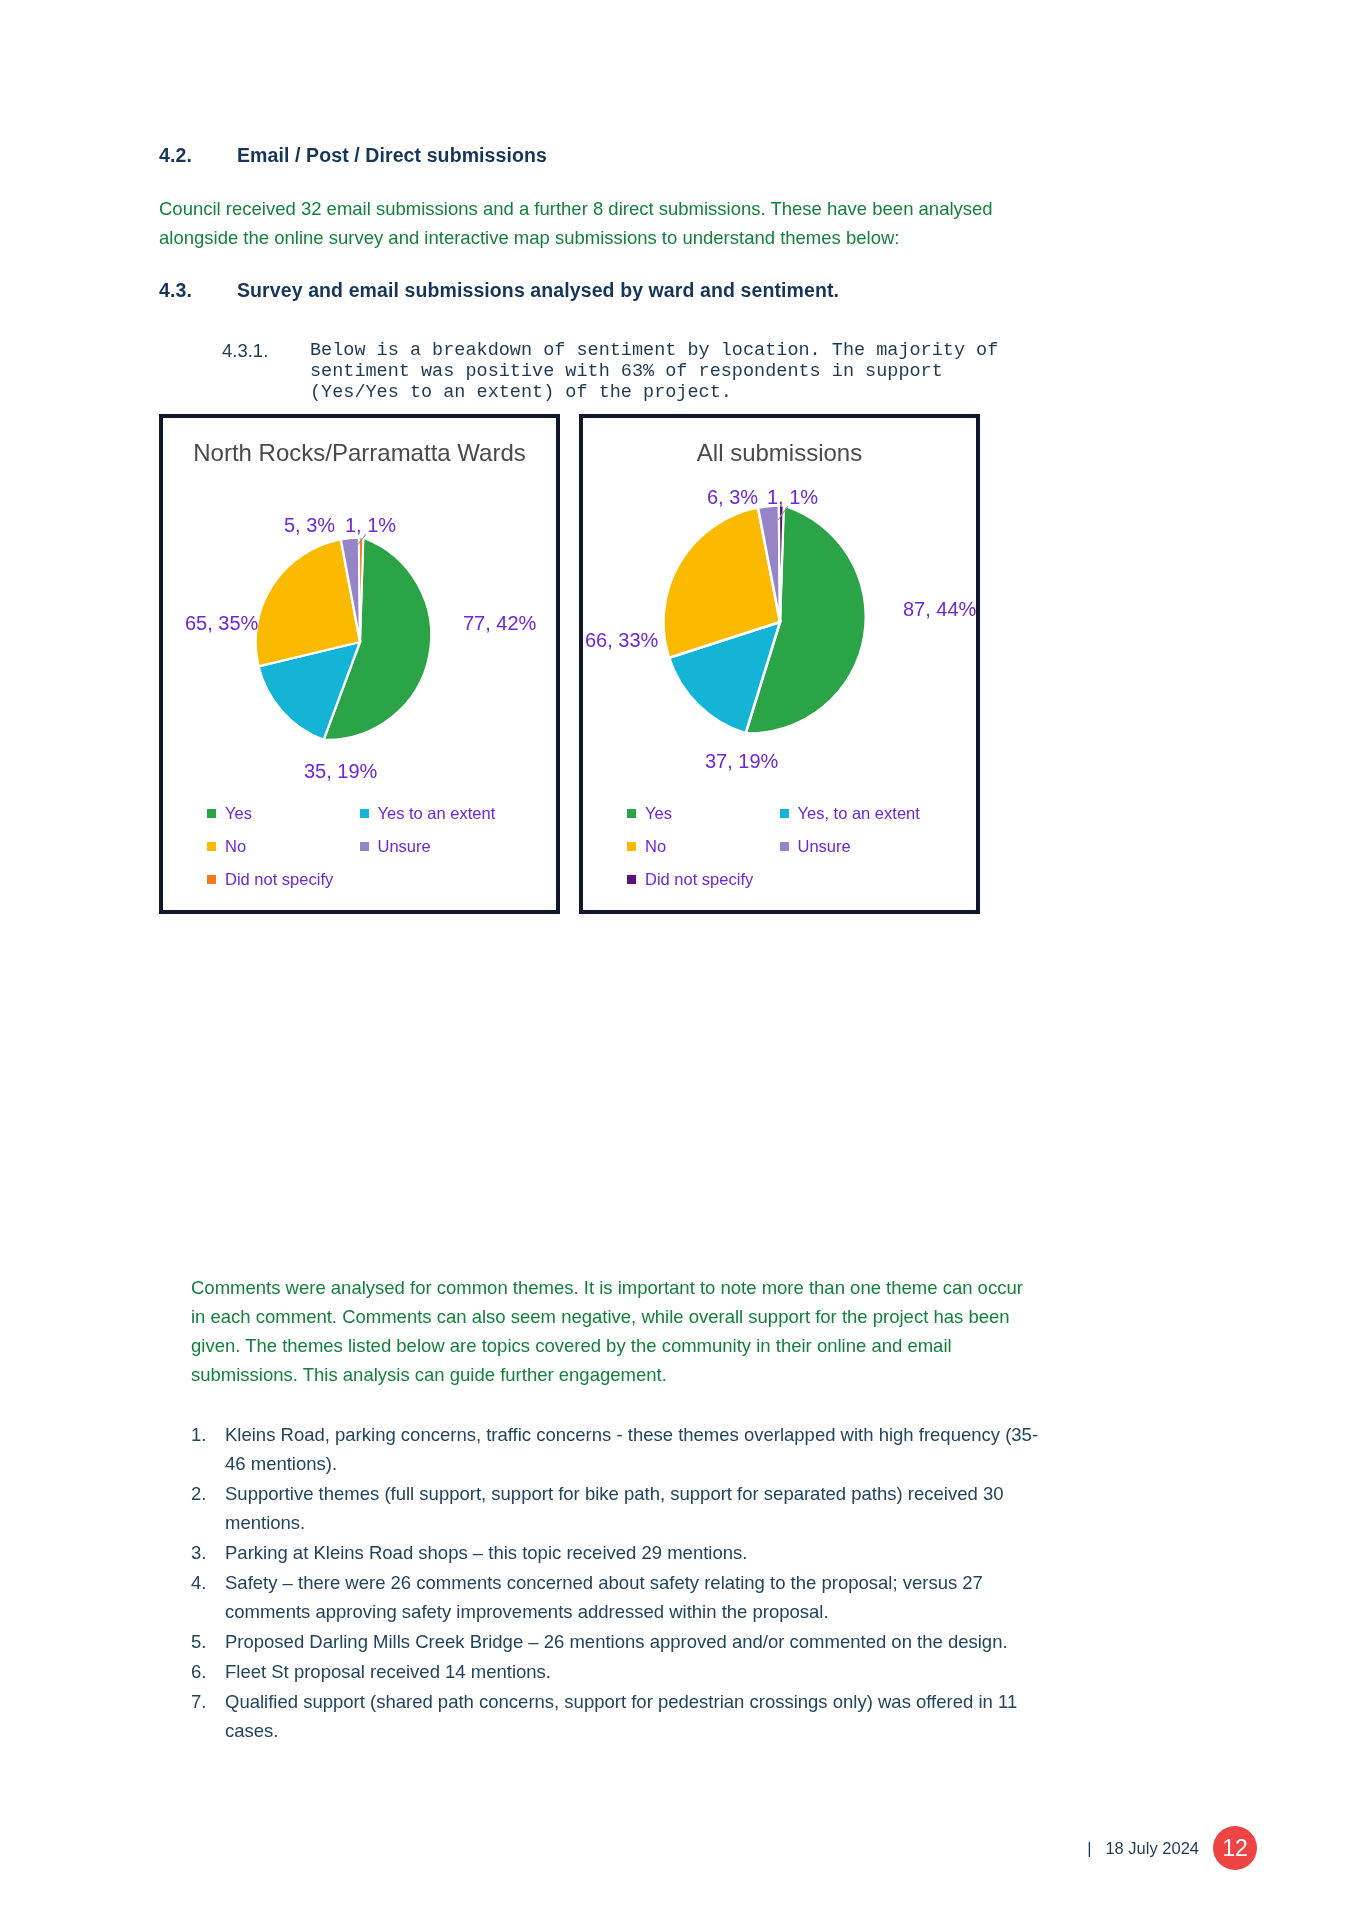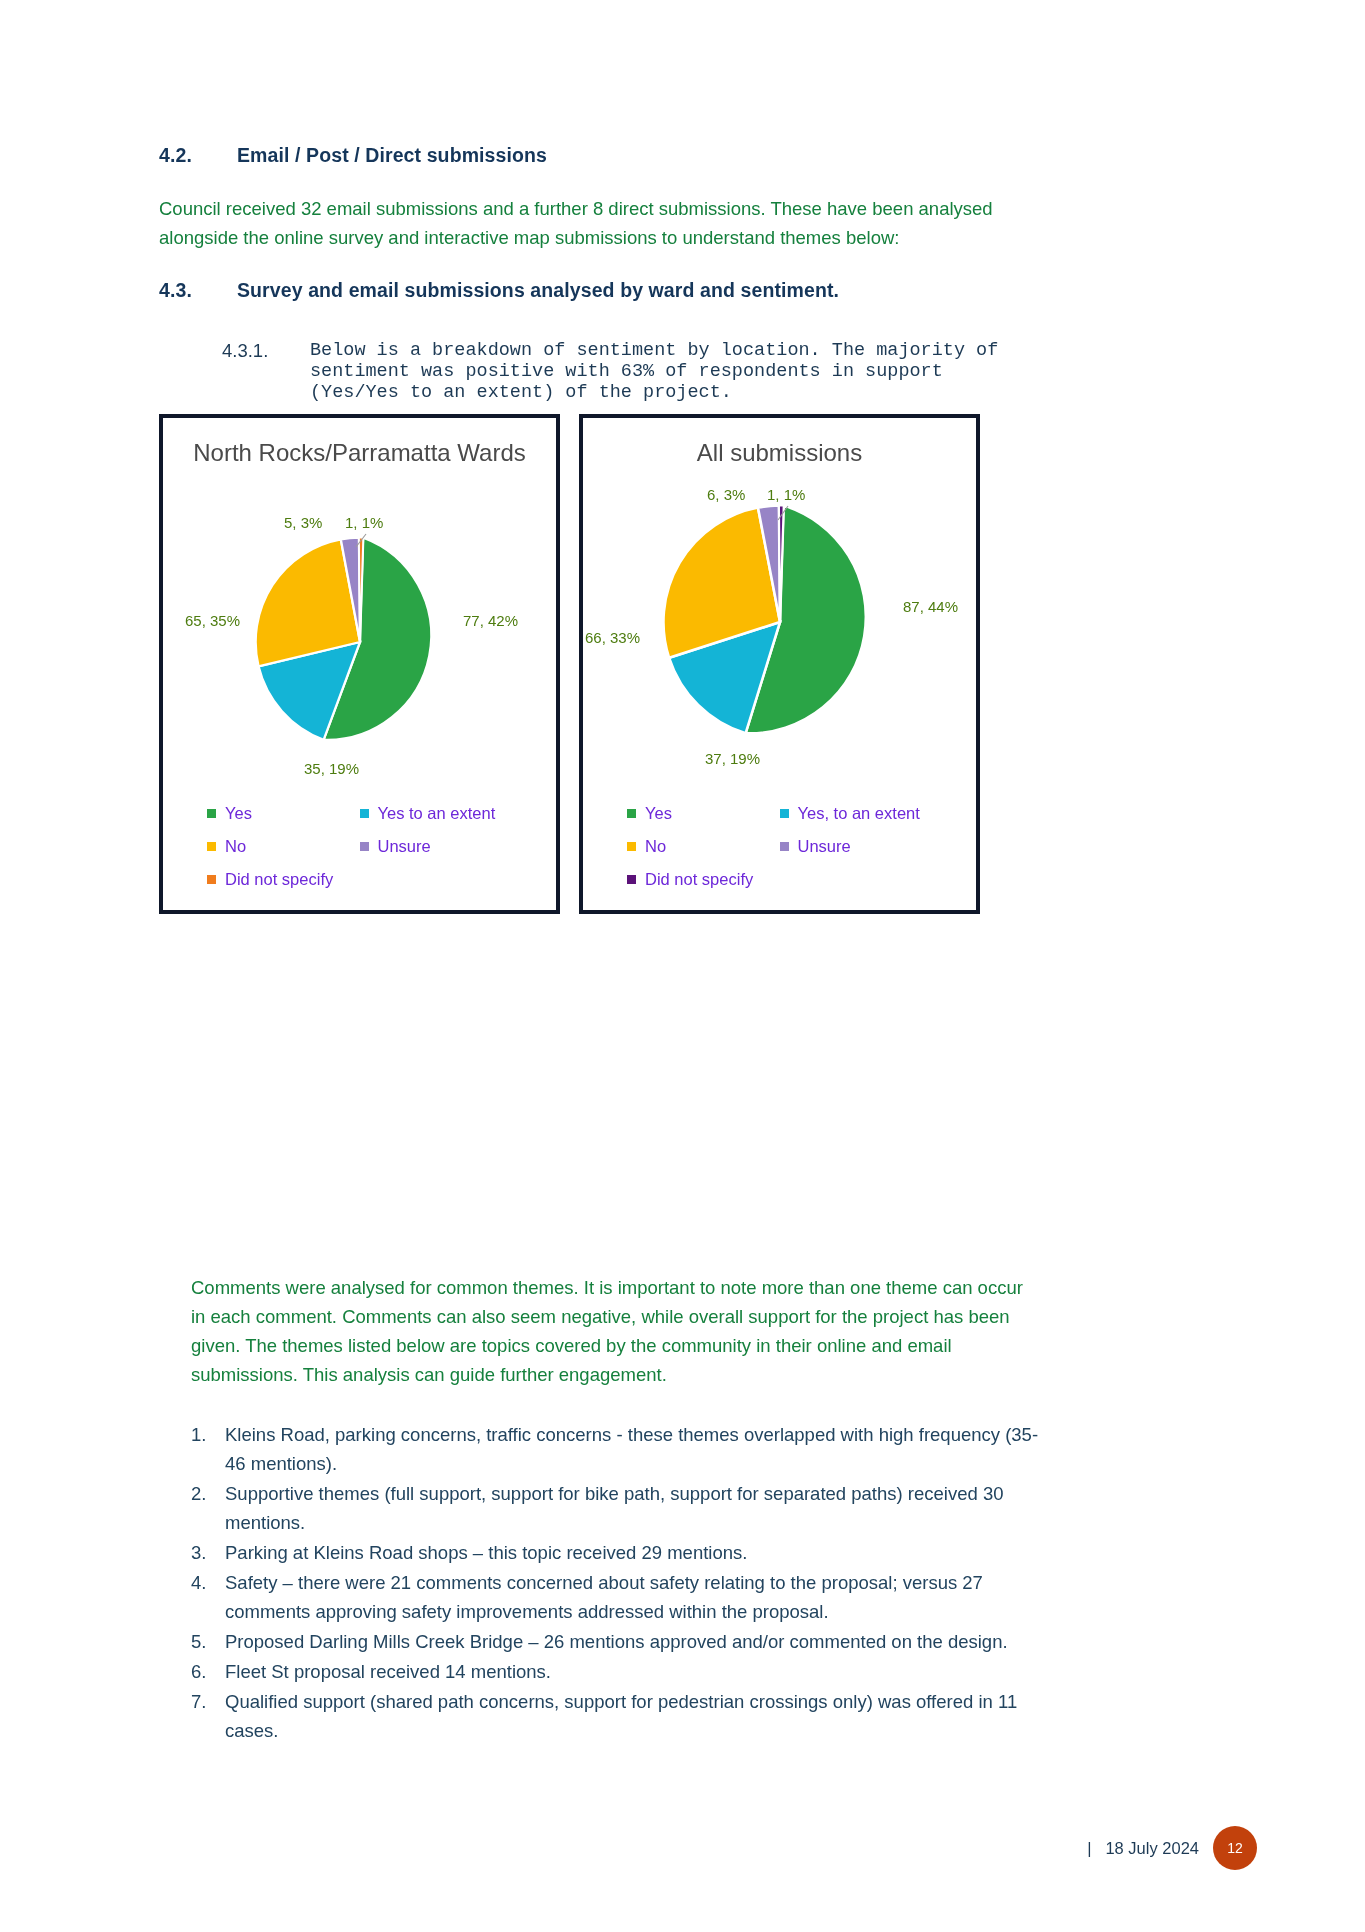--- a/index.html
+++ b/index.html
@@ -79,22 +79,22 @@
     width: 100%;
     height: 300px;
   }
   .pie-svg {
     position: absolute;
     left: 50%;
     transform: translateX(-50%);
   }
   .dlabel {
     position: absolute;
-    font-size: 15px;
-    color: #4d7c0f;
+    font-size: 20px;
+    color: #6d28d9;
     white-space: nowrap;
   }
   .legend {
     position: absolute;
     left: 0;
     right: 0;
     bottom: 14px;
     padding: 0 44px;
     display: flex;
     flex-wrap: wrap;
@@ -148,26 +148,26 @@
     align-items: center;
     gap: 14px;
     font-size: 16.5px;
     color: #1d3a55;
   }
   .footer-sep { color: #1d3a55; }
   .page-badge {
     width: 44px;
     height: 44px;
     border-radius: 50%;
-    background: #c2410c;
+    background: #ef4444;
     color: #ffffff;
     display: flex;
     align-items: center;
     justify-content: center;
-    font-size: 14px;
+    font-size: 23px;
   }
 </style>
 </head>
 <body>
 
 <div class="page">
 
   <div class="heading2" style="left:159px; top:144px; width:860px;">
     <span class="num">4.2.</span>
     <span>Email / Post / Direct submissions</span>
@@ -303,21 +303,21 @@
     <li>
       <span class="li-num">2.</span>
       <span class="li-text">Supportive themes (full support, support for bike path, support for separated paths) received 30 mentions.</span>
     </li>
     <li>
       <span class="li-num">3.</span>
       <span class="li-text">Parking at Kleins Road shops – this topic received 29 mentions.</span>
     </li>
     <li>
       <span class="li-num">4.</span>
-      <span class="li-text">Safety – there were 21 comments concerned about safety relating to the proposal; versus 27 comments approving safety improvements addressed within the proposal.</span>
+      <span class="li-text">Safety – there were 26 comments concerned about safety relating to the proposal; versus 27 comments approving safety improvements addressed within the proposal.</span>
     </li>
     <li>
       <span class="li-num">5.</span>
       <span class="li-text">Proposed Darling Mills Creek Bridge – 26 mentions approved and/or commented on the design.</span>
     </li>
     <li>
       <span class="li-num">6.</span>
       <span class="li-text">Fleet St proposal received 14 mentions.</span>
     </li>
     <li>

